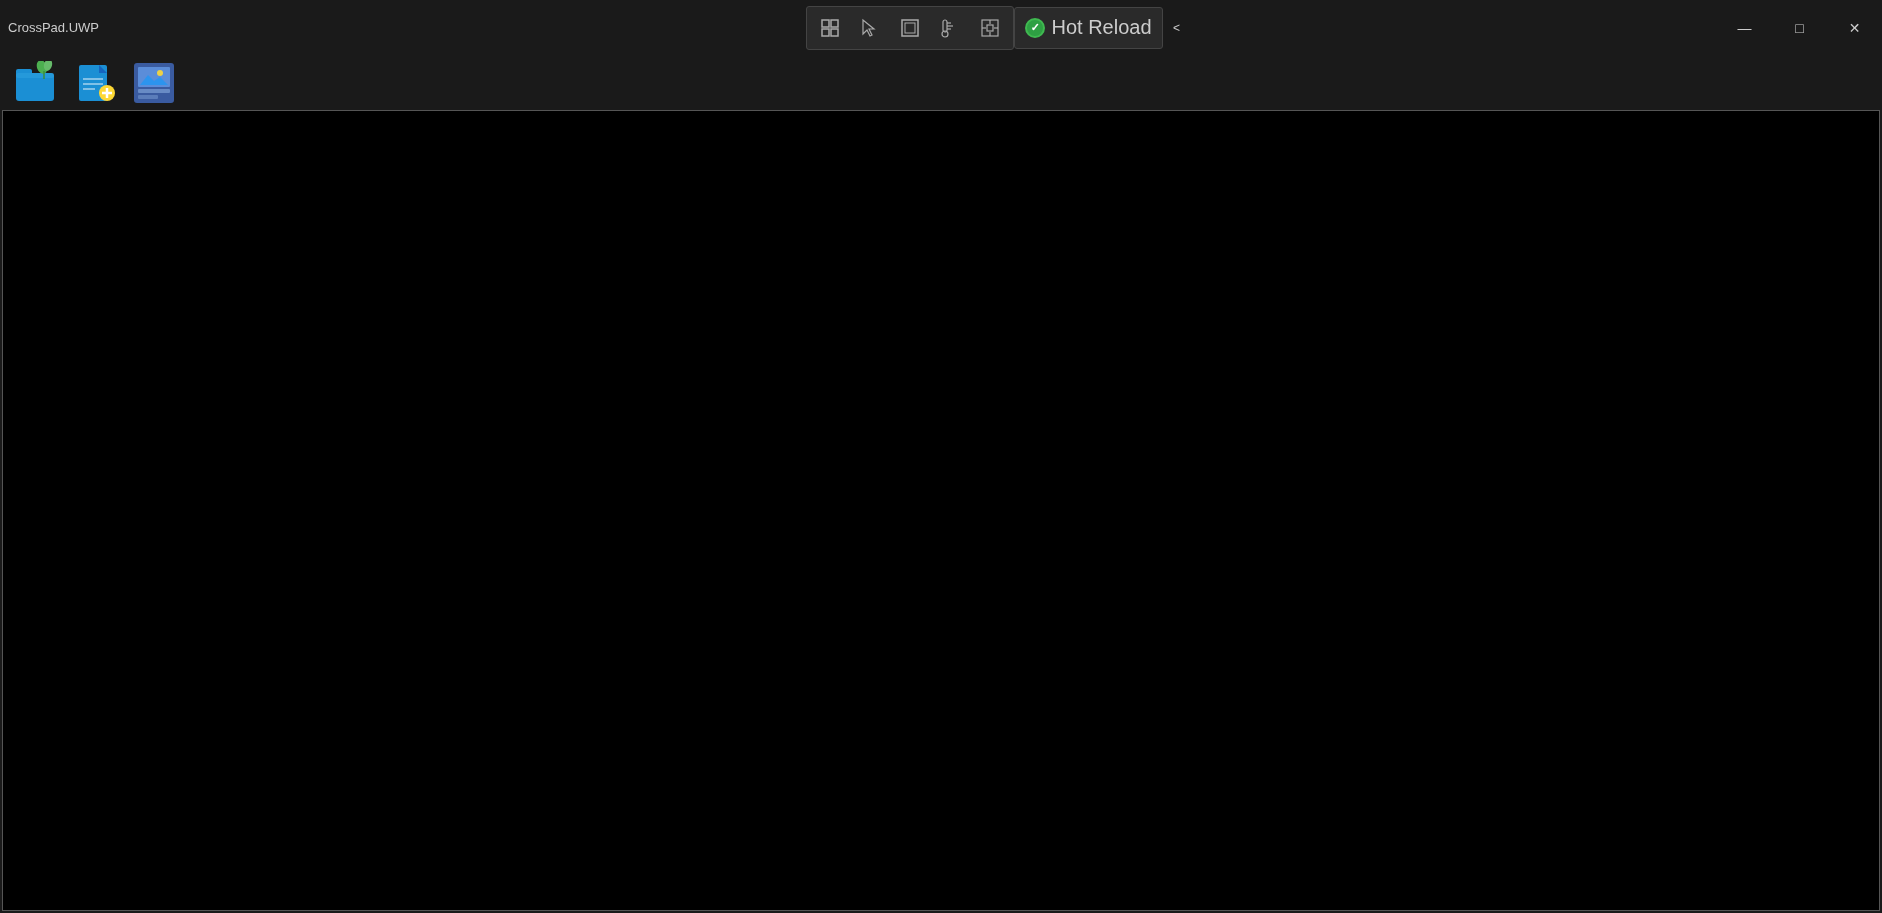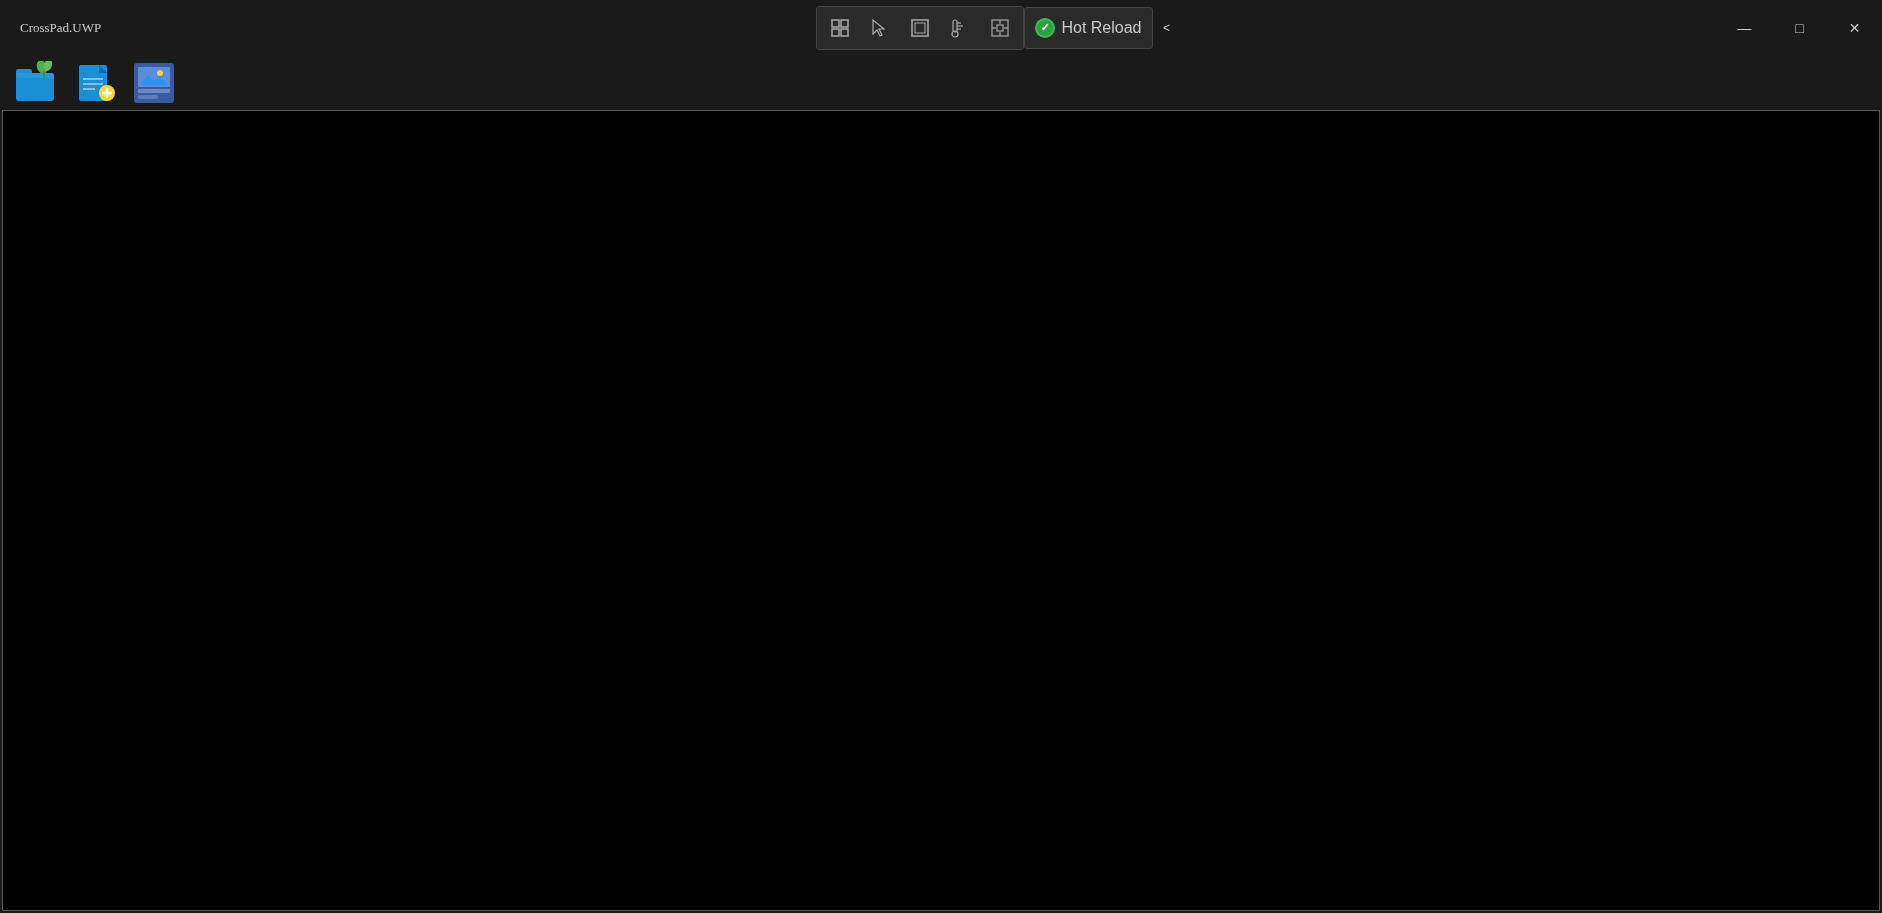--- a/index.html
+++ b/index.html
@@ -70,21 +70,21 @@
 
     .hot-reload-btn {
       display: flex;
       align-items: center;
       gap: 6px;
       background: #2a2a2a;
       border: 1px solid #444;
       border-radius: 3px;
       padding: 4px 10px;
       color: #cccccc;
-      font-size: 16px;
+      font-size: 20px;
       cursor: pointer;
       height: 42px;
     }
 
     .hot-reload-icon {
       width: 20px;
       height: 20px;
       border-radius: 50%;
       background: #2ea043;
       border: 2px solid #3fb950;
@@ -146,22 +146,21 @@
       align-items: center;
       height: 55px;
       background: #1a1a1a;
       flex-shrink: 0;
     }
 
     .top-left {
       display: flex;
       align-items: center;
       min-width: 280px;
-      padding-left: 20px;
-      font-family: Liberation Serif, serif;
+      padding-left: 8px;
     }
 
     .top-center {
       flex: 1;
       display: flex;
       align-items: center;
       justify-content: center;
     }
 
     .top-right {

